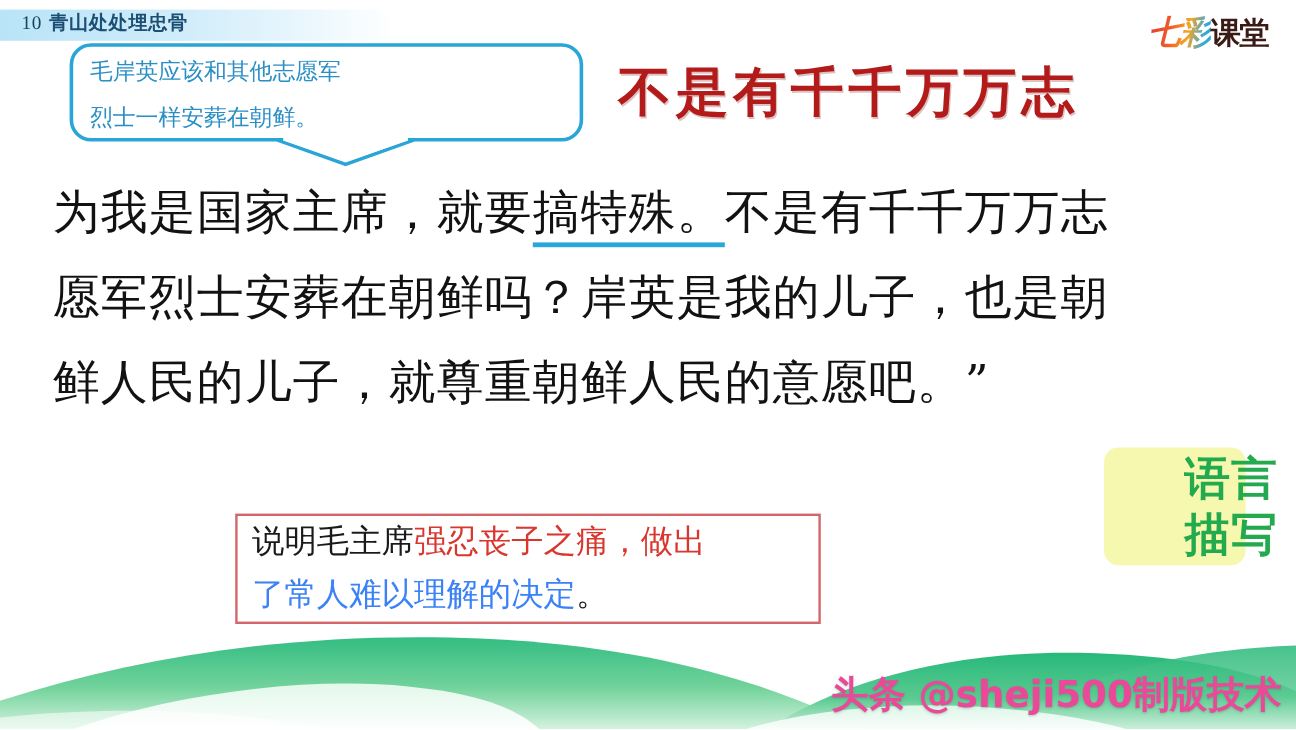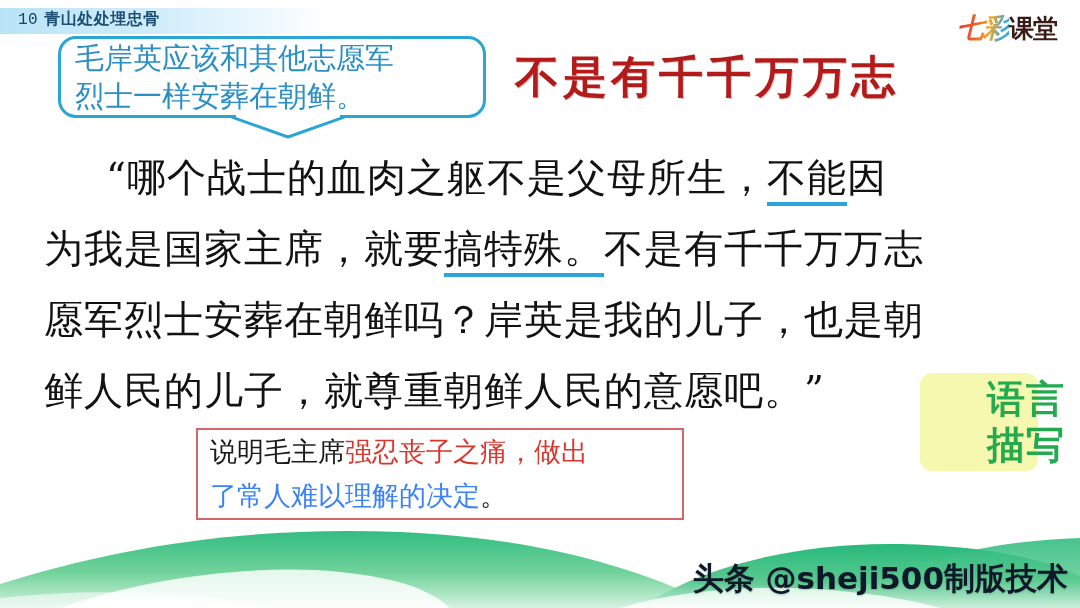--- a/index.html
+++ b/index.html
@@ -24,21 +24,21 @@
     left: 0;
     top: 8px;
     width: 328px;
     height: 26px;
     background: linear-gradient(to right, #b9e4f7 0%, #cfecfa 45%, #eaf7fd 78%, #ffffff 100%);
   }
   .header-title {
     position: absolute;
     left: 18px;
     top: 9px;
-    font-family: Liberation Mono, monospace;
+    font-family: Liberation Serif, serif;
     font-size: 16px;
     font-weight: bold;
     color: #1d4f74;
     letter-spacing: 0.5px;
     white-space: nowrap;
   }
   .header-num {
     font-weight: normal;
     color: #16435f;
     margin-right: 6px;
@@ -87,22 +87,22 @@
     border: 3px solid #29a5d6;
     border-radius: 18px;
     background: #ffffff;
     box-sizing: border-box;
   }
   .bubble-text {
     position: absolute;
     left: 14px;
     top: 3px;
     width: 404px;
-    font-family: Liberation Mono, monospace;
-    font-size: 29px;
+    font-family: Liberation Serif, serif;
+    font-size: 19px;
     line-height: 38px;
     color: #2a8fc4;
     letter-spacing: 0px;
     white-space: pre-line;
   }
   .bubble-tail {
     position: absolute;
     left: 230px;
     top: 115px;
     width: 120px;
@@ -209,21 +209,21 @@
   }
 
   
   .watermark {
     position: absolute;
     right: 12px;
     bottom: 8px;
     font-family: "DejaVu Sans", sans-serif;
     font-size: 31px;
     font-weight: bold;
-    color: #0f172a;
+    color: #ec4899;
     white-space: nowrap;
     letter-spacing: 0px;
     text-shadow: 0 1px 2px rgba(60,120,80,0.35);
   }
 </style>
 </head>
 <body>
 
 <div id="slide">
 
@@ -241,21 +241,20 @@
 烈士一样安葬在朝鲜。</div>
   </div>
   <svg class="bubble-tail" viewBox="0 0 120 26">
     <path d="M2 2 L58 22 L114 2" fill="#ffffff" stroke="#29a5d6" stroke-width="3" stroke-linejoin="round" stroke-linecap="round"></path>
     <path d="M6 0 L110 0 L110 2 L58 20 L6 2 Z" fill="#ffffff" stroke="none"></path>
   </svg>
 
   <div class="red-title">不是有千千万万志</div>
 
   <div class="passage">
-      <div class="ln"><span class="indent"></span><span>“哪个战士的血肉之躯不是父母所生，</span><span class="u-blue" style="border-bottom-color: rgb(43, 166, 221);">不能</span><span>因</span></div>
       <div class="ln"><span>为我是国家主席，就要</span><span class="u-blue" style="border-bottom-color: rgb(43, 166, 221);">搞特殊。</span><span>不是有千千万万志</span></div>
       <div class="ln"><span>愿军烈士安葬在朝鲜吗？岸英是我的儿子，也是朝</span></div>
       <div class="ln"><span>鲜人民的儿子，就尊重朝鲜人民的意愿吧。”</span></div>
     </div>
 
   <div class="badge">
     <div class="badge-text">语言
 描写</div>
   </div>
 

